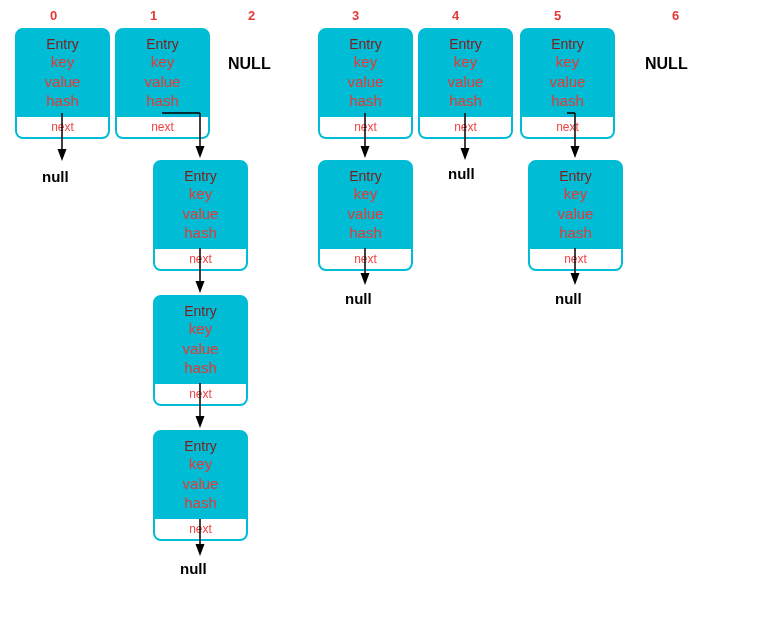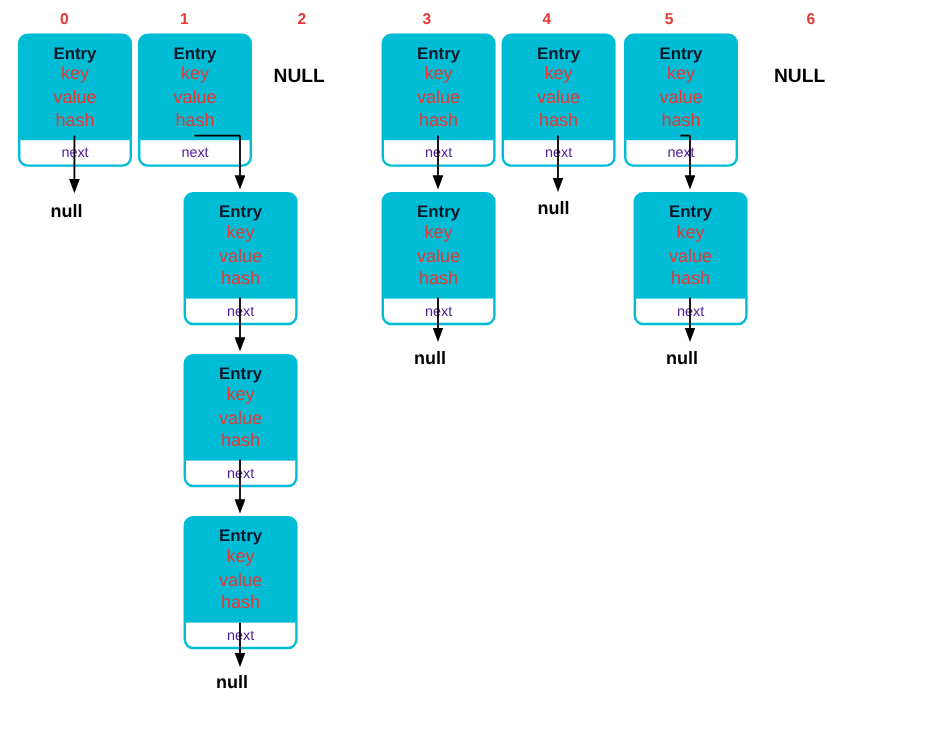--- a/index.html
+++ b/index.html
@@ -32,38 +32,38 @@
 
     .entry-body {
       background: #00bcd4;
       width: 100%;
       text-align: center;
       padding: 6px 4px 4px 4px;
       border-radius: 6px 6px 0 0;
     }
 
     .entry-title {
-      color: #0f172a;
-      font-weight: bold;
+      color: #7f1d1d;
+      font-weight: normal;
       font-size: 14px;
     }
 
     .entry-field {
       color: #e53935;
       font-size: 15px;
       line-height: 1.3;
     }
 
     .entry-next {
       background: #fff;
       width: 100%;
       text-align: center;
       padding: 3px 0;
       font-size: 12px;
-      color: #4c1d95;
+      color: #ef4444;
       border-top: 2px solid #00bcd4;
       border-radius: 0 0 6px 6px;
     }
 
     .null-text {
       position: absolute;
       font-size: 16px;
       font-weight: bold;
       color: #000;
     }

